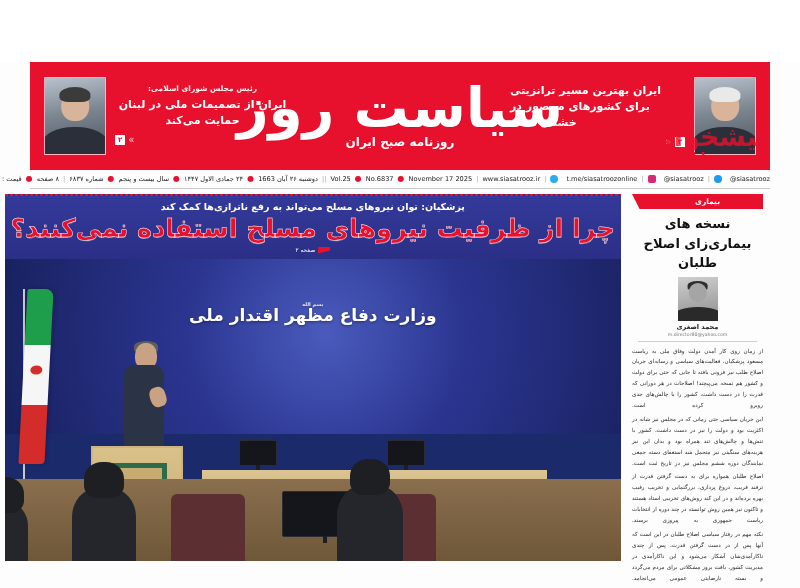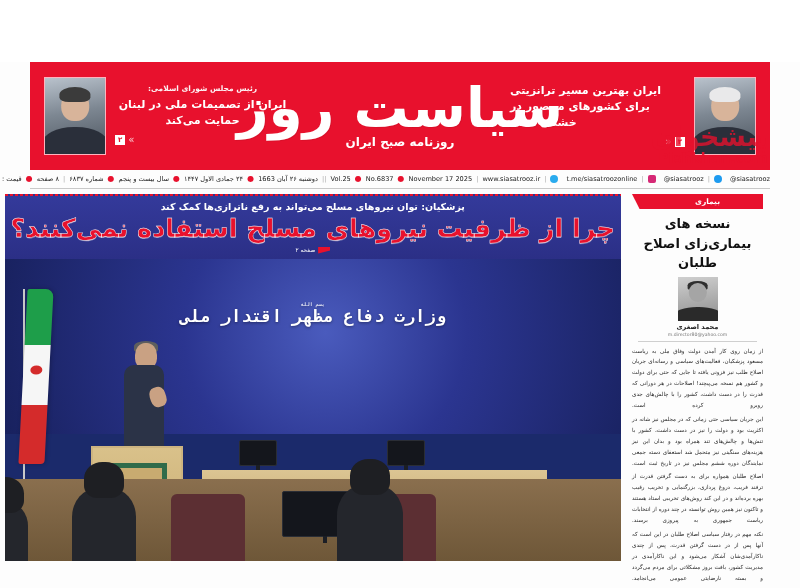--- a/index.html
+++ b/index.html
@@ -289,21 +289,20 @@
   }
   .lead-pageref .lbl { font-size: 5.8px; color: #ffffff; }
 
   
   .photo {
     position: relative;
     width: 100%;
     height: 302px;
     overflow: hidden;
     background: #1b2a6b;
-    font-family: Liberation Mono, monospace;
   }
   .ph-backdrop {
     position: absolute;
     inset: 0 0 42% 0;
     background: radial-gradient(circle at 52% 42%, #4a5bbd 0%, #2b3590 42%, #18215e 100%);
   }
   .ph-stagetext {
     position: absolute;
     top: 14%;
     left: 50%;

